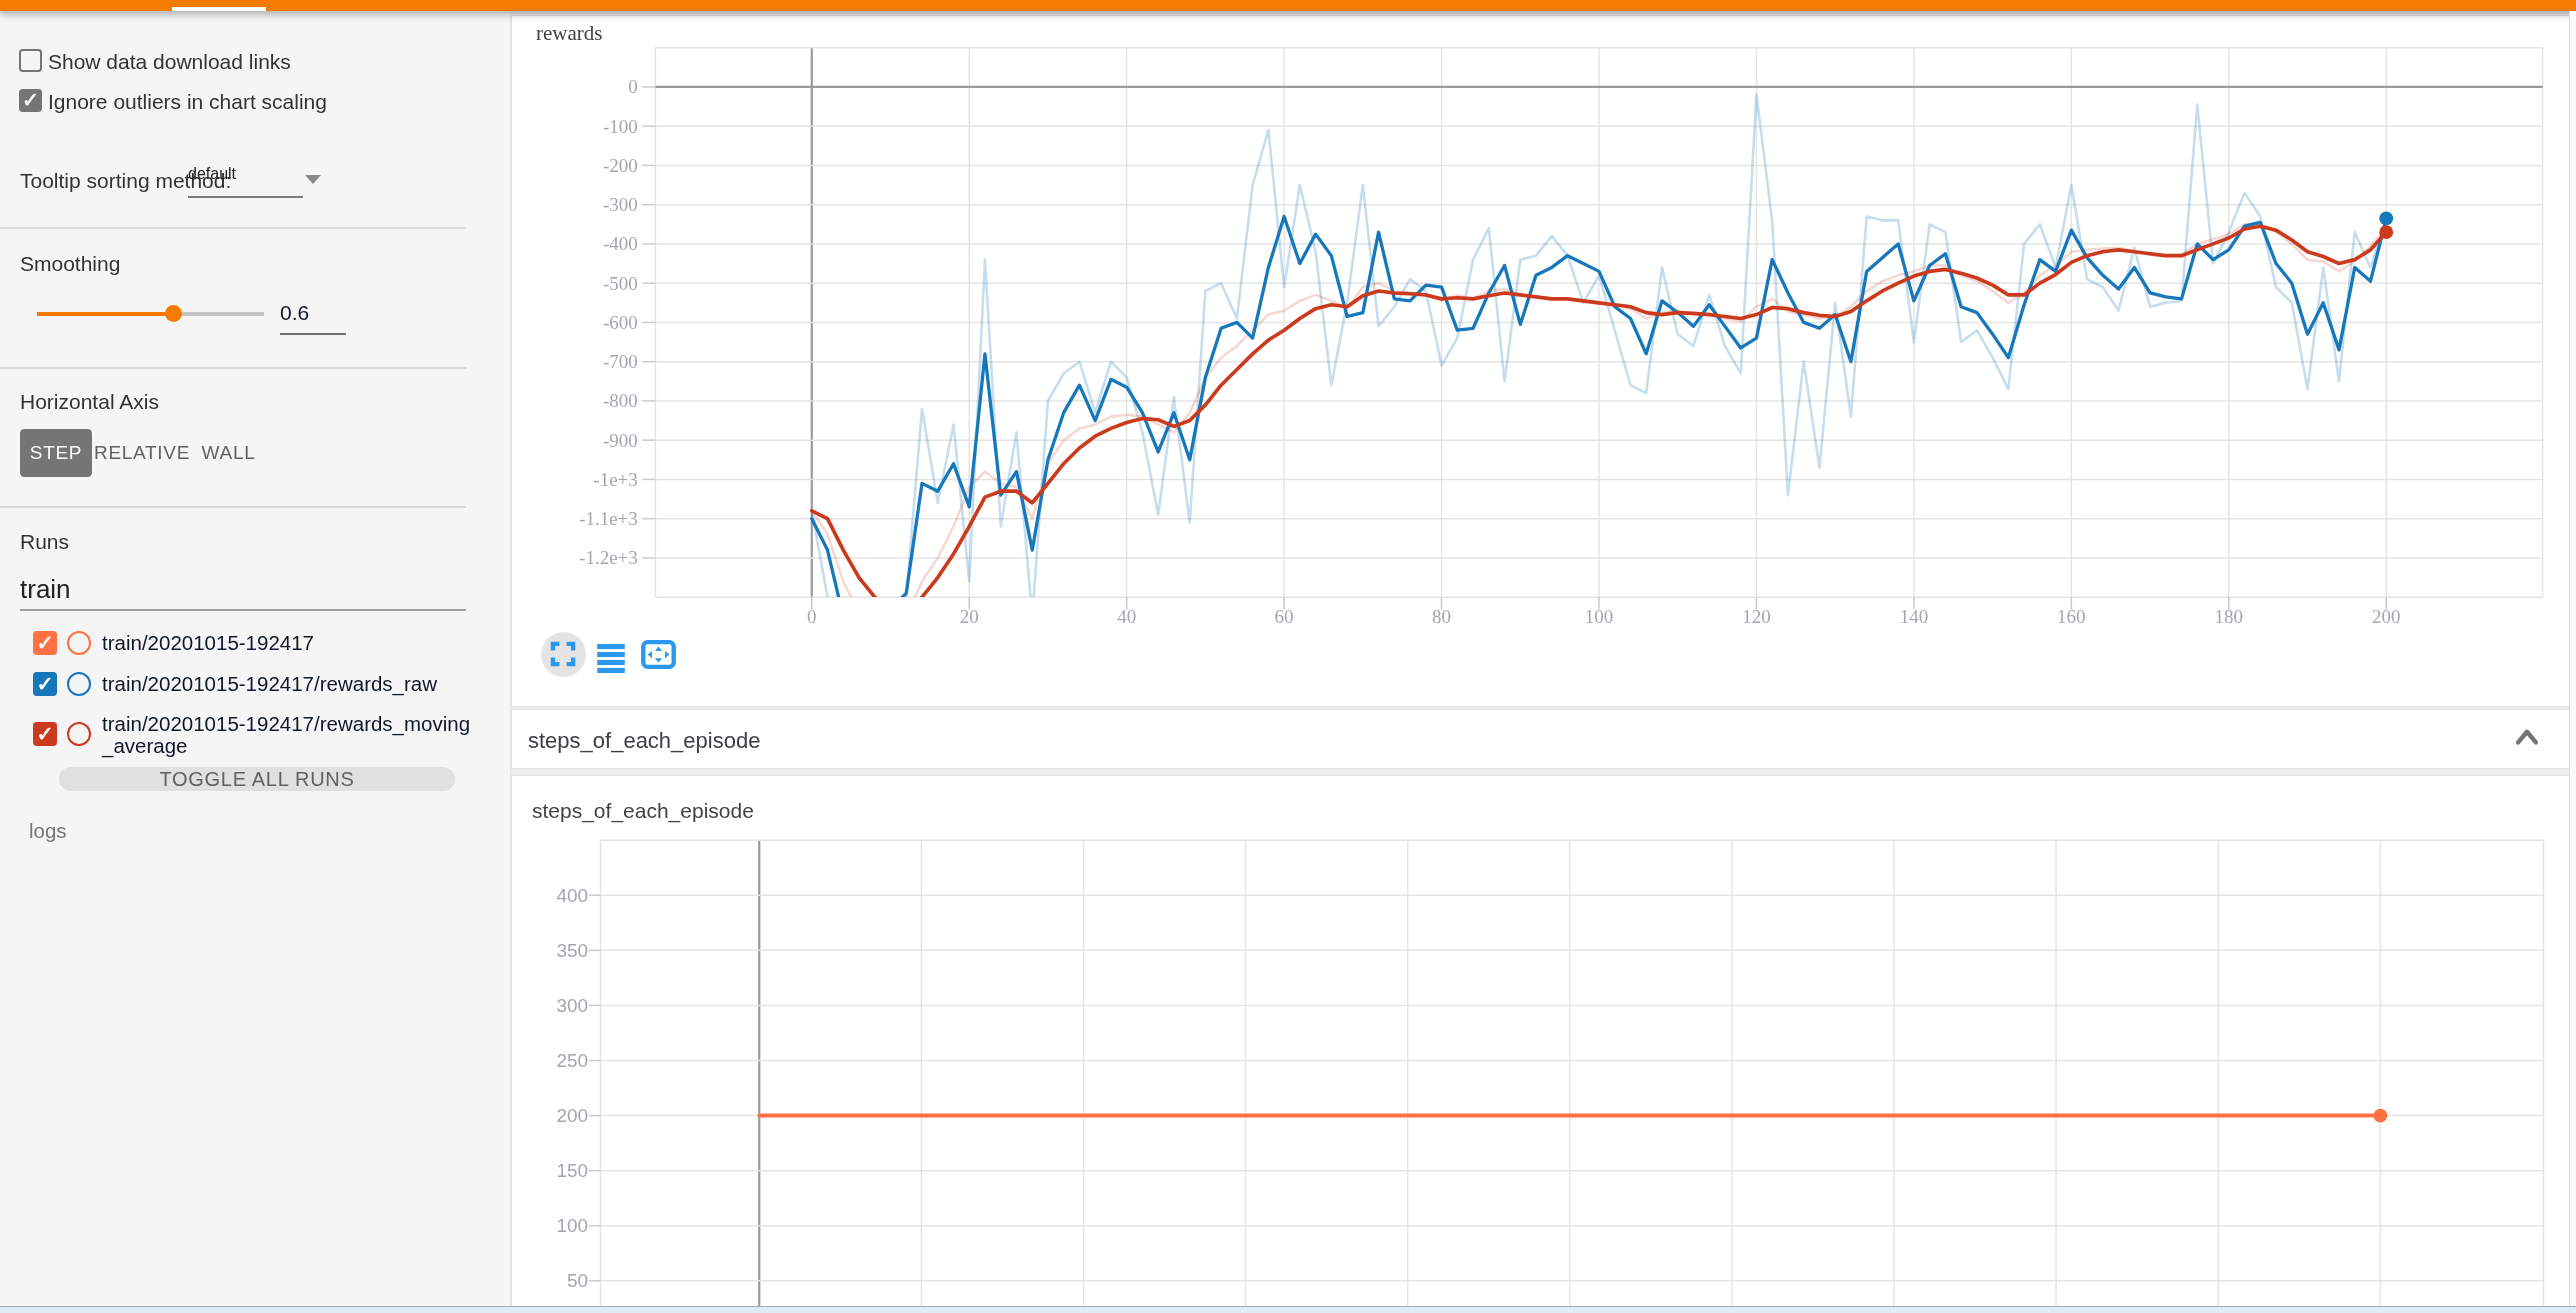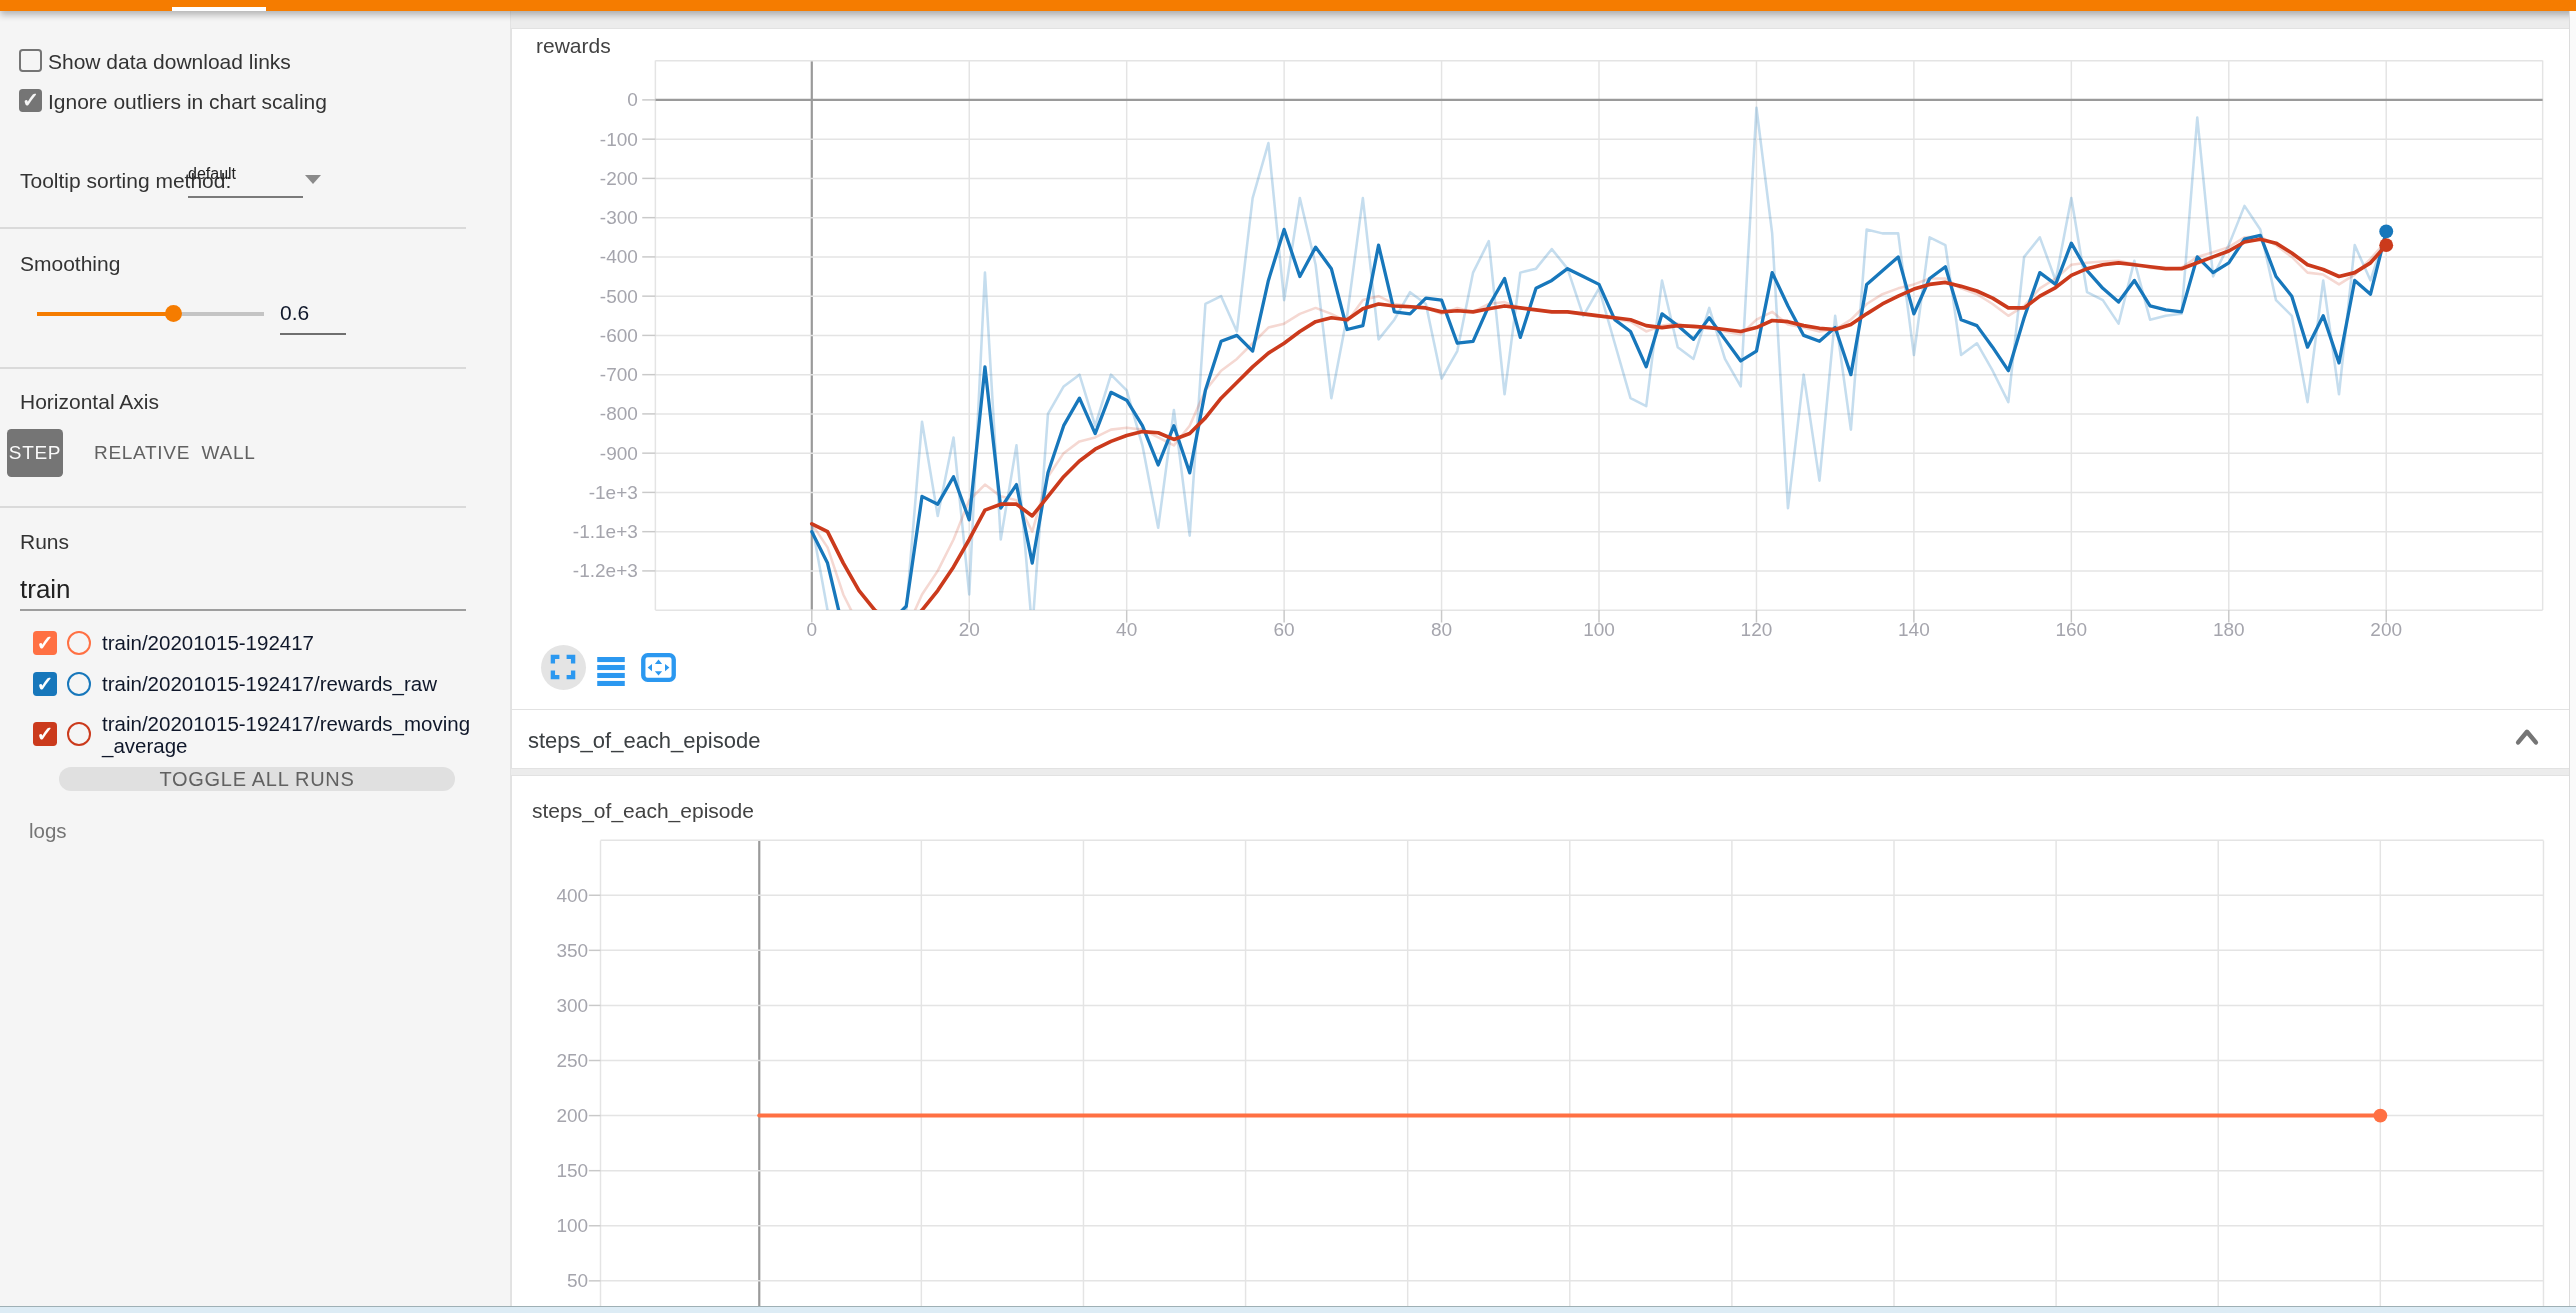--- a/index.html
+++ b/index.html
@@ -50,21 +50,21 @@
   .run-label { position:absolute; left:102px; width:377px; font-size:20.5px; color:#0f172a; line-height:22px; word-break:break-all; }
 
   #toggle-all { position:absolute; left:59px; top:756px; width:396px; height:24px; background:#e0e0e0;
                 border-radius:12px; display:flex; align-items:center; justify-content:center;
                 font-size:20px; letter-spacing:0.7px; color:#616161; cursor:pointer; }
   #logs-label { position:absolute; left:29px; top:808px; font-size:20.5px; color:#757575; }
 
   
   #main-bg { position:absolute; left:511px; top:11px; width:2065px; height:1303px; background:#ececec; }
   .card { position:absolute; left:0; background:#fff; border:0.7px solid #e2e2e2; }
-  #card1 { top:17px; width:2061px; height:692px; }
+  #card1 { top:4px; width:2061px; height:692px;font-family:Liberation Serif, serif; }
   #section-header { top:698px; width:2061px; height:60px; }
   #card2 { top:764px; width:2061px; height:539px; }
   .chart-title { position:absolute; font-size:21px; color:#424242; white-space:nowrap; }
   .section-title { position:absolute; left:16px; top:17.6px; font-size:22px; color:#3c4043; }
   svg text { font-size:26px; fill:#a5a5ad; }
   .gridline { stroke:#e4e4e4; stroke-width:2; }
   .gridline.dark { stroke:#9a9a9a; stroke-width:3; }
   .tickline { stroke:#c9c9c9; stroke-width:2; }
 
   #chart1-toolbar { position:absolute; left:0; top:614px; width:219px; height:66px; }
@@ -108,21 +108,21 @@
   <div id="slider-track">
     <div id="slider-fill" style="width: 136px;"></div>
     <div id="slider-thumb" style="left: 128px;"></div>
   </div>
   <div id="smoothing-value">0.6</div>
   <div id="smoothing-underline"></div>
 
   <div class="divider" style="top:356px;"></div>
 
   <div class="sb-label" style="left:20px; top:379px;">Horizontal Axis</div>
-  <div class="axis-btn selected" style="left:7px; width:56px;">STEP</div>
+  <div class="axis-btn selected" style="left:20px; width:72px;">STEP</div>
   <div class="axis-btn" style="left:101px; width:82px;">RELATIVE</div>
   <div class="axis-btn" style="left:192px; width:73px;">WALL</div>
 
   <div class="divider" style="top:495px;"></div>
 
   <div class="sb-label" style="left:20px; top:519px;">Runs</div>
   <input id="run-filter" value="train" style="">
   <div id="run-filter-underline"></div>
 
   <div class="run-row" style="top:618px; height:41px;">

